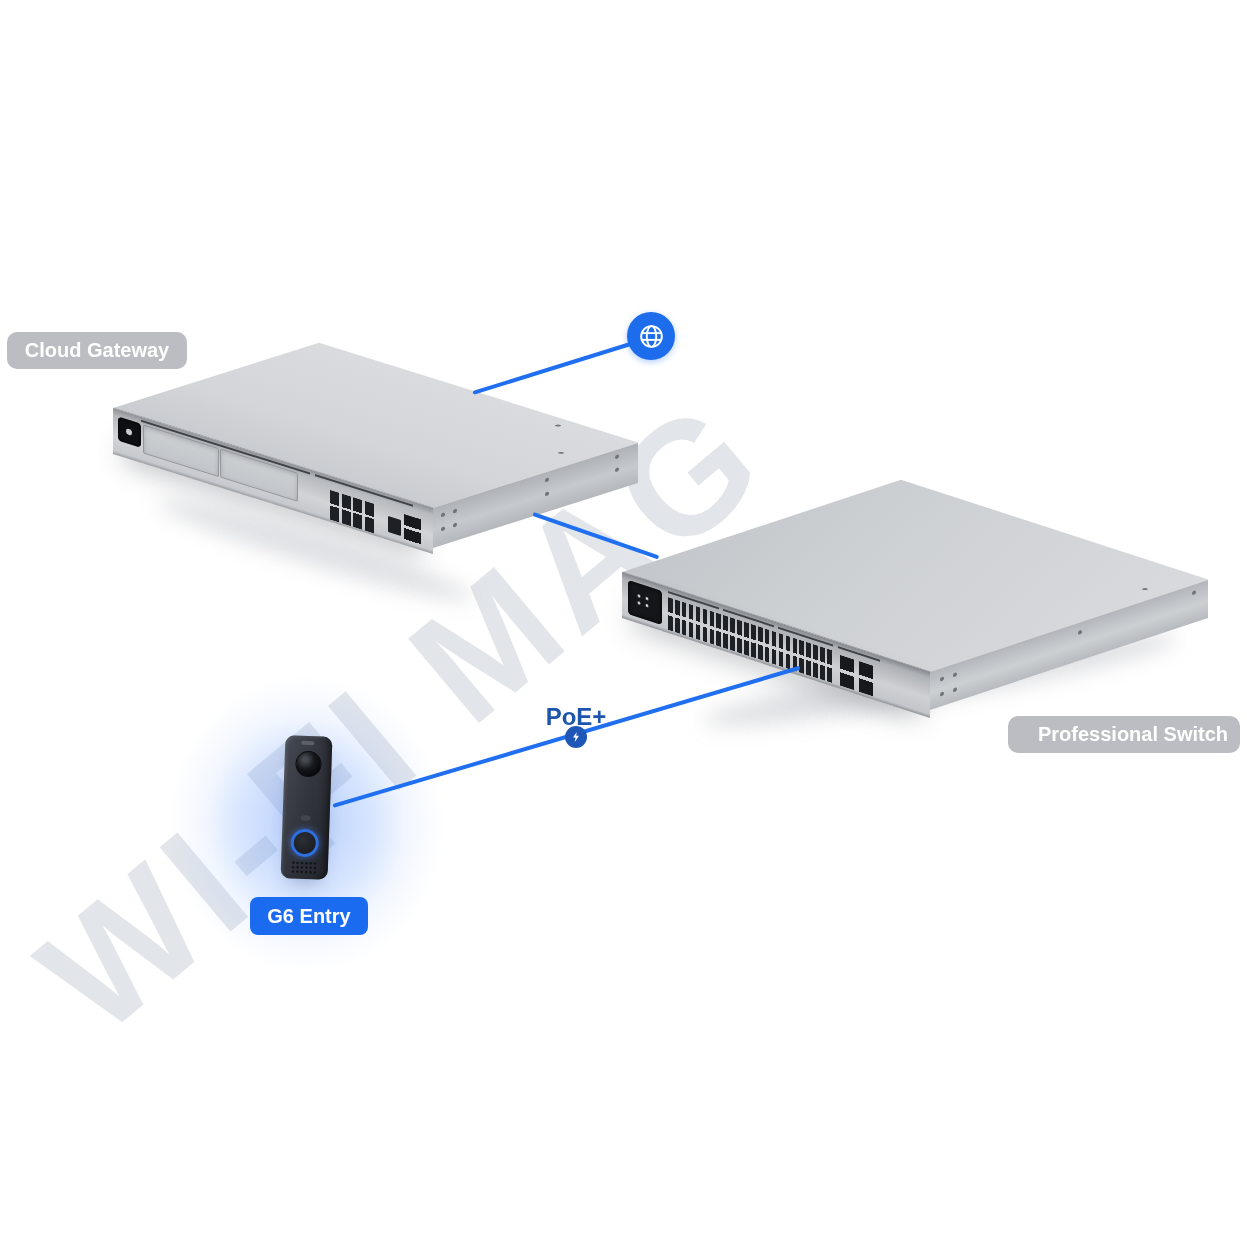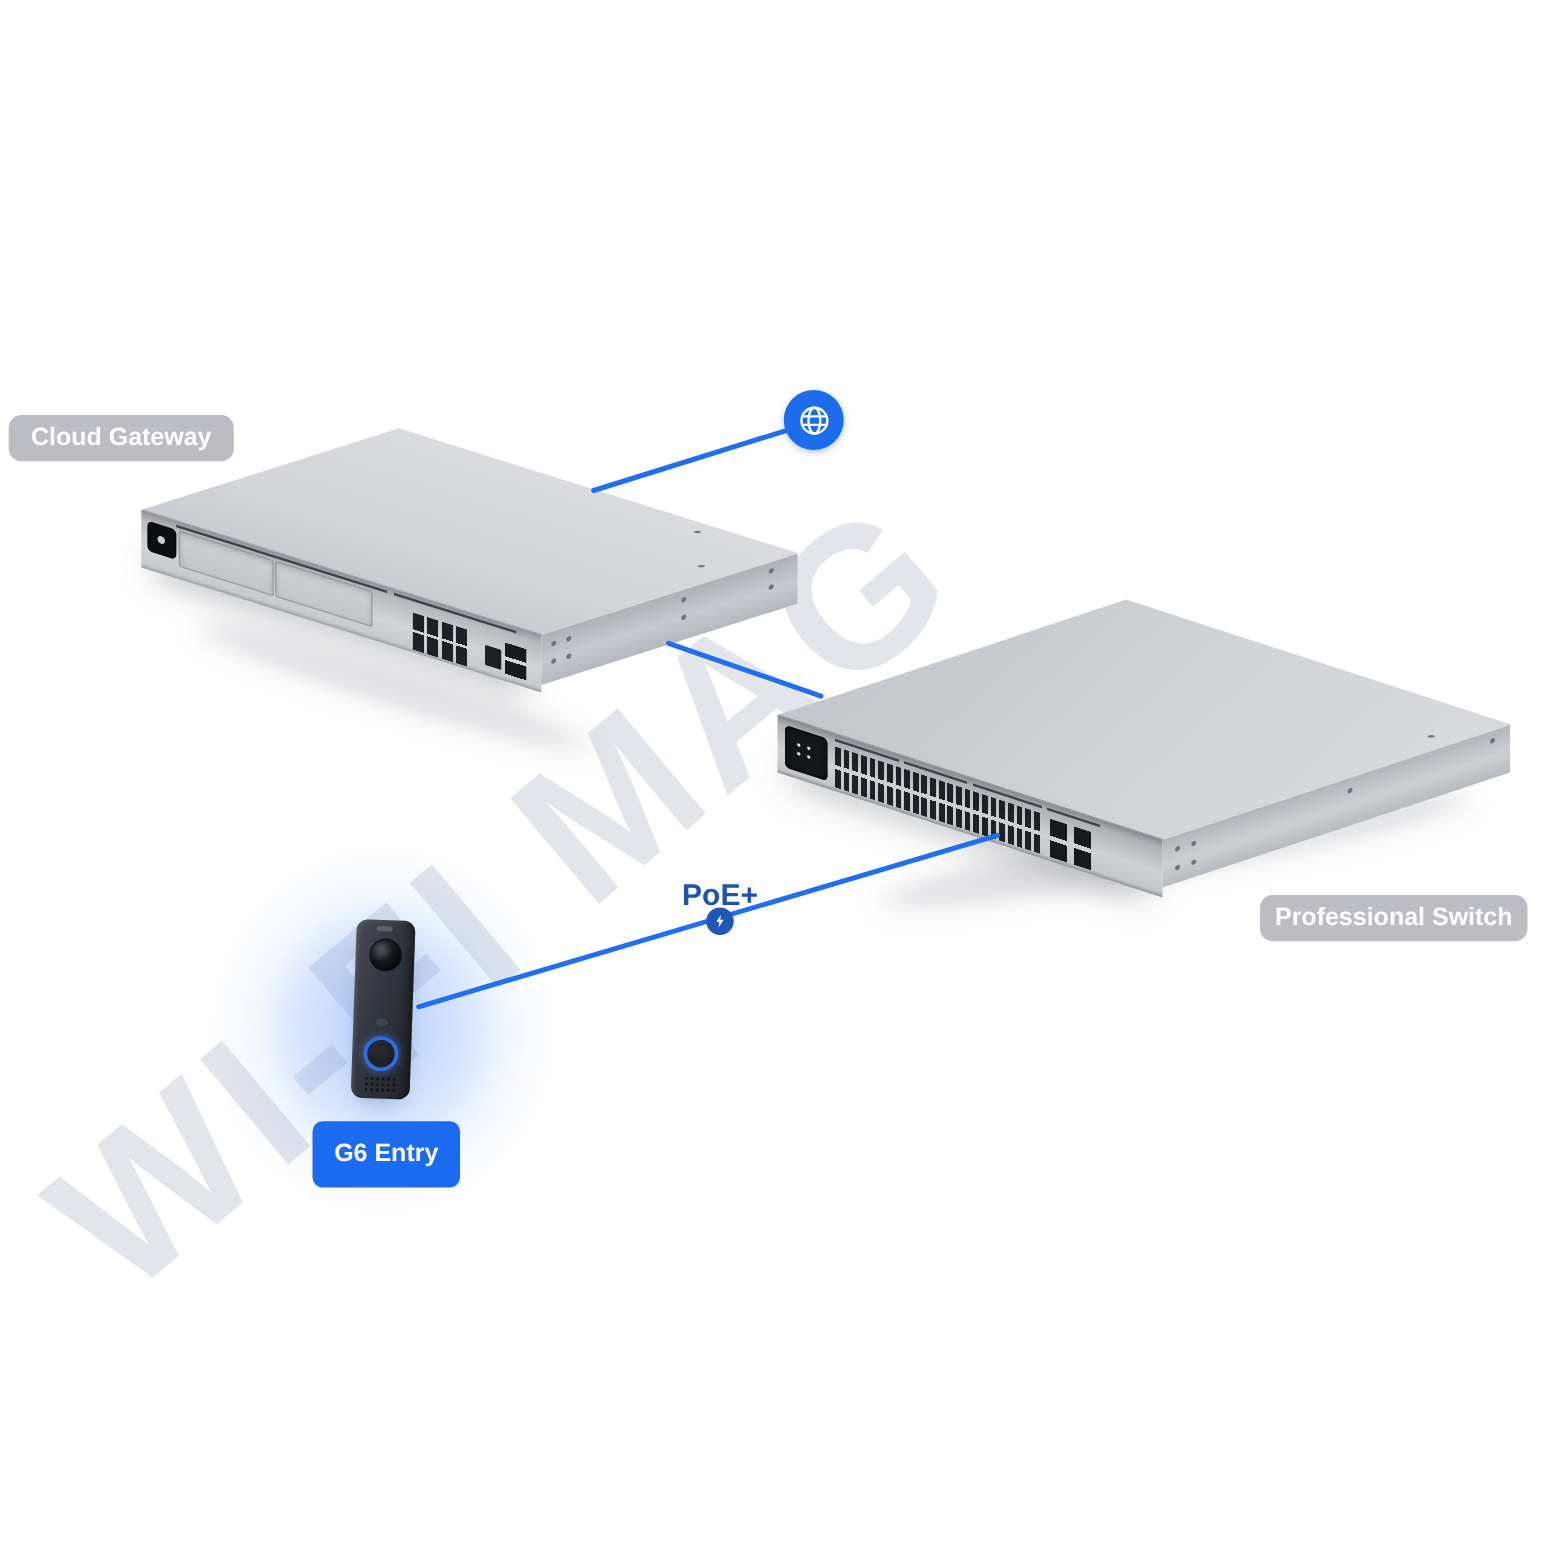--- a/index.html
+++ b/index.html
@@ -45,22 +45,22 @@
   }
 
   
   .tag{
     position:absolute;z-index:6;border-radius:8px;
     display:flex;align-items:center;justify-content:center;
     color:#ffffff;font-size:20px;font-weight:600;
   }
   .tag.gray{background:rgba(165,167,173,0.75);border-radius:10px;}
   #tag-gateway{left:7px;top:332px;width:180px;height:37px;}
-  #tag-switch{left:1008px;top:716px;width:214px;height:37px;}
-  #tag-doorbell{left:250px;top:897px;width:118px;height:53px;background:#1a6bef;font-weight:700;}
+  #tag-switch{left:1008px;top:716px;width:214px;height:37px;padding-left:18px;}
+  #tag-doorbell{left:250px;top:897px;width:118px;height:38px;background:#1a6bef;font-weight:700;}
 
   
   .face{position:absolute;transform-origin:0 0;z-index:2;}
 
   
   
   #gw-top{
     left:113px;top:408px;width:320px;height:205px;
     transform:matrix(1,0.3125,1,-0.3171,0,0);
     background:linear-gradient(to bottom,#c9ccd0 0%,#d3d5d8 35%,#d9dbde 100%);

